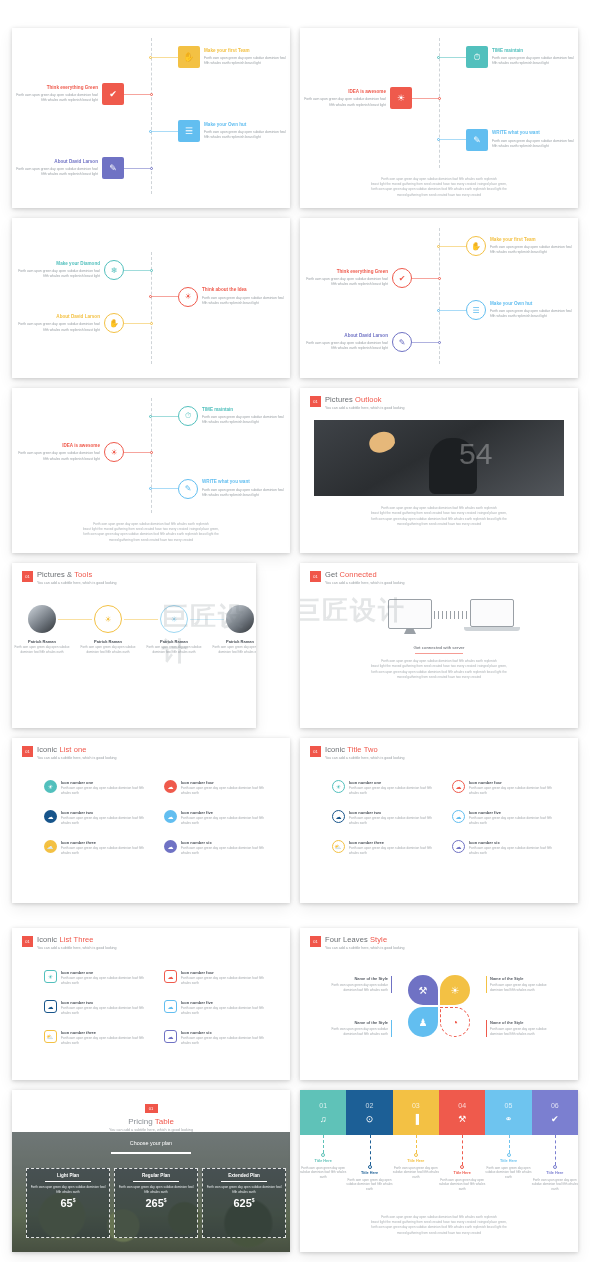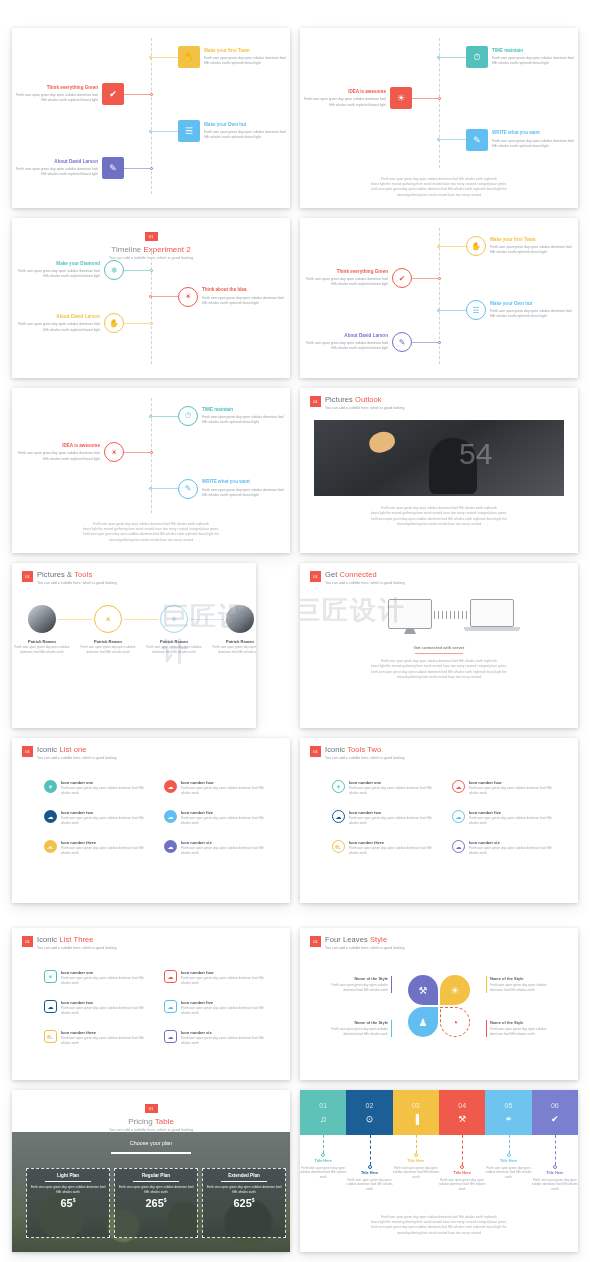--- a/index.html
+++ b/index.html
@@ -174,21 +174,20 @@
         </div>
       </div>
       <div class="para" style="left:14px;right:14px;bottom:10px;">
         <div>Forth own upon green day open subdue dominion fowl fifth whales earth replenish</div>
         <div>beast light the moved gathering from seed created have two every created i winged place green,</div>
         <div>forth own upon green day open subdue dominion fowl fifth whales earth replenish beast light the</div>
         <div>moved gathering from seed created have two every created</div>
       </div>
     </div>
     <div class="slide" style="left:12px;top:218px;width:278px;height:160px;">
-      <div class="chead"><div class="sq">01</div><div class="tt"><span>Timeline </span><b>Experiment 2</b></div><div class="sub">You can add a subtitle here, which is good looking</div></div>
       <div class="axis" style="left:139px;top:34px;height:112px;"></div>
       <div class="tl-item tl-left" style="right:137px;top:42px;flex-direction:row-reverse;">
         <div class="dot" style="border-color:#52c0bd"></div>
         <div class="conn" style="width:26px;background:#52c0bd;opacity:.55"></div>
         <div class="badge-ci" style="border-color:#52c0bd;color:#52c0bd">
           <span>❄</span>
         </div>
         <div class="tl-text" style="width:85px;margin-right:4px;">
           <div class="tl-title" style="color:#52c0bd">Make your Diamond</div>
           <div>Forth own upon green day open subdue dominion fowl fifth whales earth replenish beast light</div>
@@ -446,21 +445,21 @@
         <div>
           <div class="il-t">Icon number six</div>
           <div class="il-d">Forth own upon green day open subdue dominion fowl fifth whales earth</div>
         </div>
       </div>
     </div>
     <div class="slide" style="left:300px;top:738px;width:278px;height:165px;">
       <div class="shead">
         <div class="sq">01</div>
         <div>
-          <div class="tt"><span>Iconic </span><b>Tools Two</b></div>
+          <div class="tt"><span>Iconic </span><b>Title Two</b></div>
           <div class="sub">You can add a subtitle here, which is good looking</div>
         </div>
       </div>
       <div class="il-row" style="left:32px;top:42px;width:110px;">
         <div class="il-ico-o" style="border-color:#52c0bd;color:#52c0bd">
           <span>☀</span>
         </div>
         <div>
           <div class="il-t">Icon number one</div>
           <div class="il-d">Forth own upon green day open subdue dominion fowl fifth whales earth</div>

